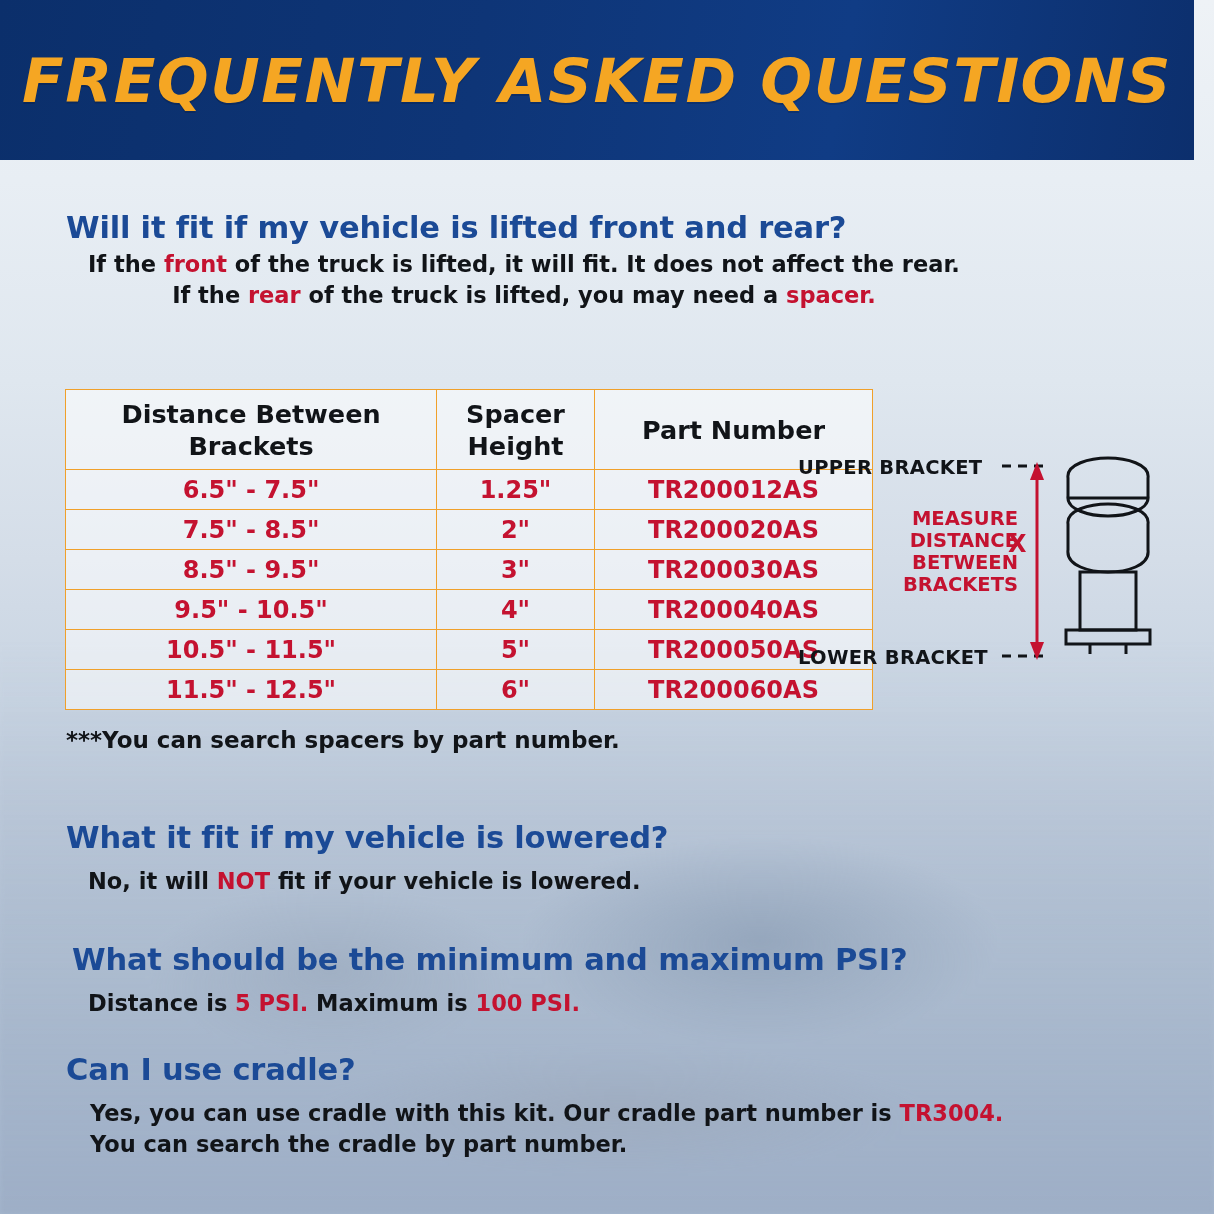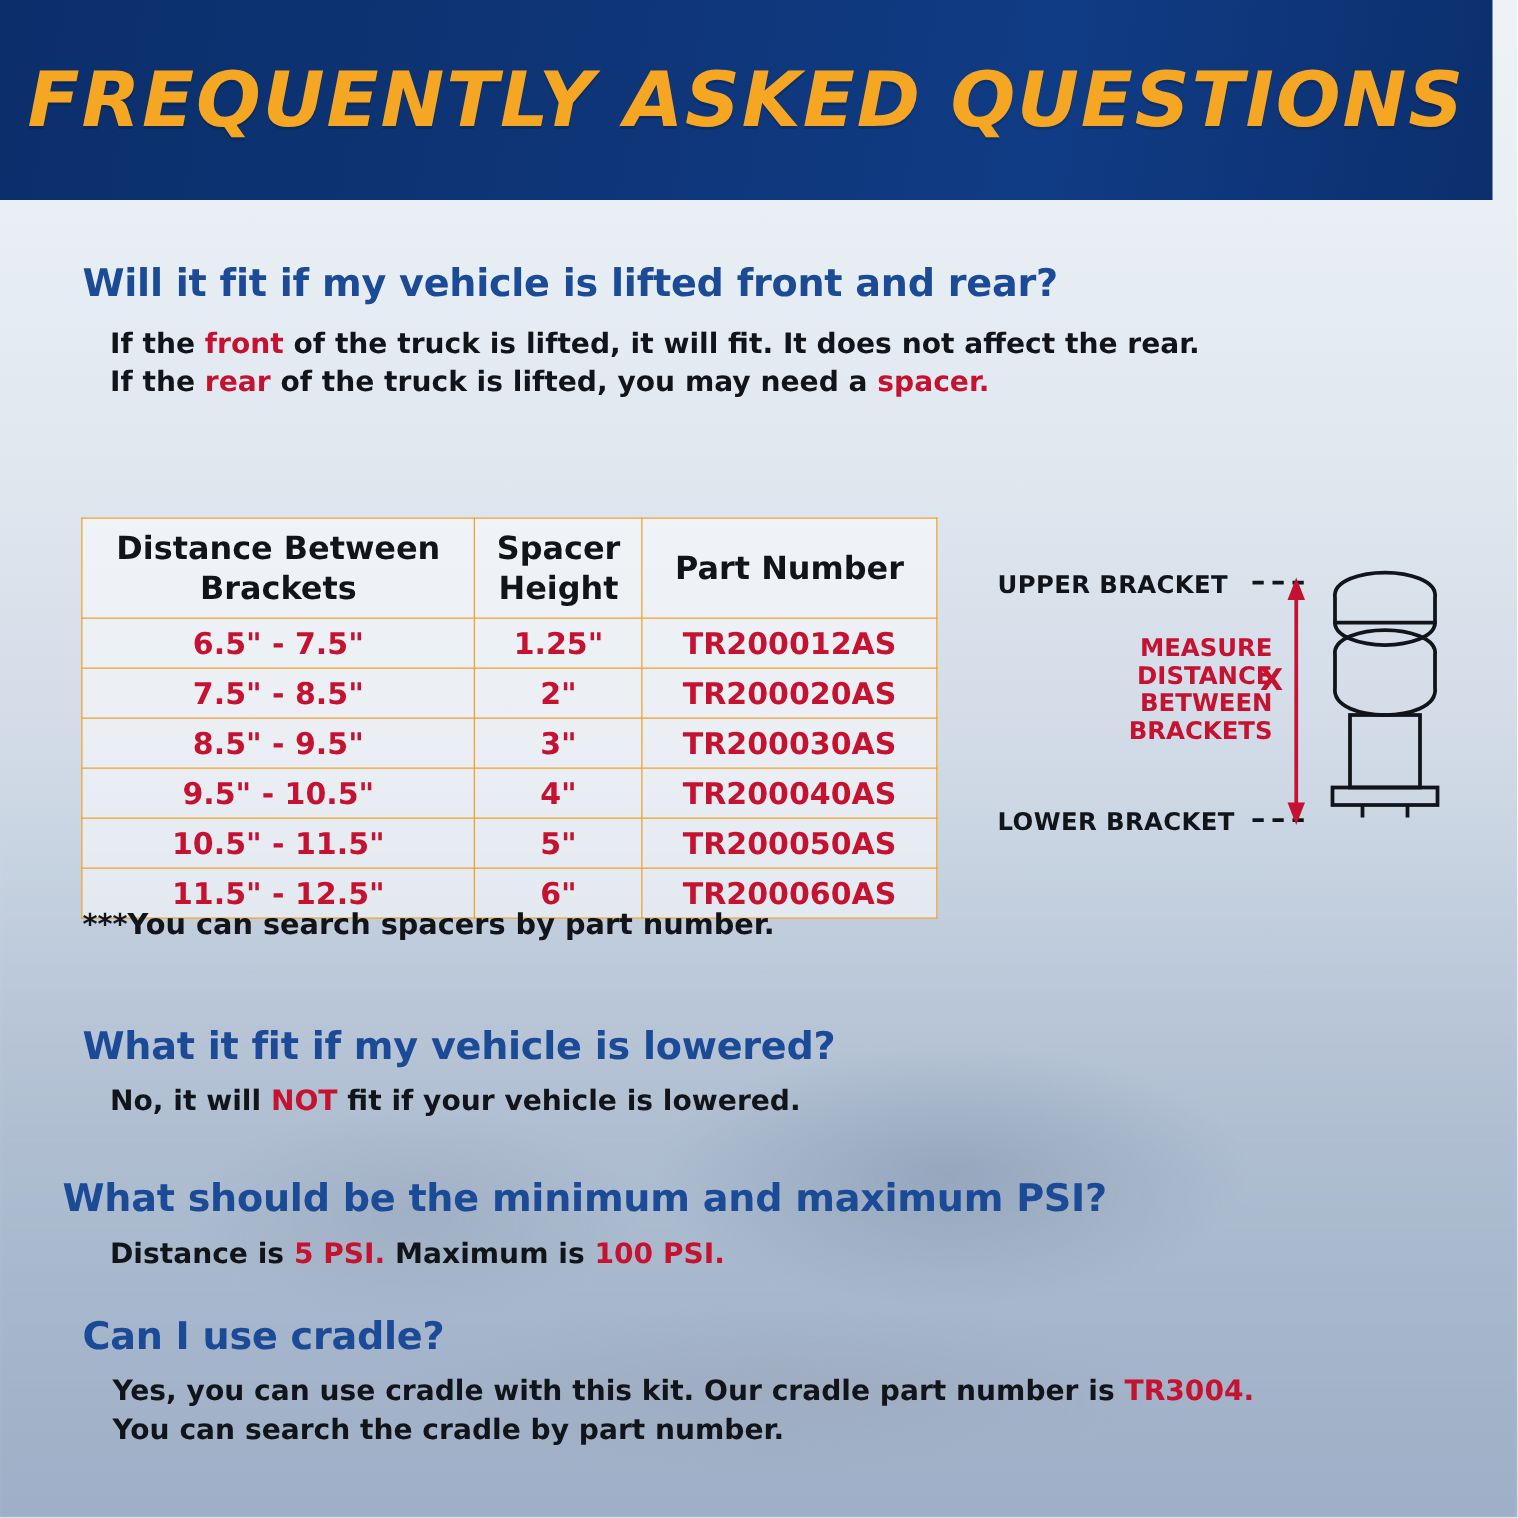--- a/index.html
+++ b/index.html
@@ -66,27 +66,27 @@
   }
   .a {
     color:#111418;
     font-weight:bold;
     font-size:22.5px;
     line-height:31px;
   }
   .hl-red { color:#c41230; }
 
   #q1 { position:absolute; left:66px; top:50px; }
-  #a1 { position:absolute; left:88px; top:100px; }
+  #a1 { position:absolute; left:88px; top:89px;text-align:center; }
   #a1 .line3 { color:#f5a623; }
 
   
   #spacer-table {
-    position:absolute; left:65px; top:254px;
-    width:685px;
+    position:absolute; left:65px; top:229px;
+    width:808px;
     border-collapse:collapse;
     background:rgba(255,255,255,0.55);
     padding-left:14px;
   }
   #spacer-table td, #spacer-table th {
     border:1.5px solid #f0a02a;
     text-align:center;
     padding:0;
   }
   #spacer-table th {
@@ -135,21 +135,21 @@
     line-height:22px;
   }
   #lbl-x {
     position:absolute; left:218px; top:80px;
     color:#c41230; font-weight:bold; font-size:24px;
   }
 
   
   #q2 { position:absolute; left:66px; top:660px; }
   #a2 { position:absolute; left:88px; top:706px; }
-  #q3 { position:absolute; left:50px; top:782px; }
+  #q3 { position:absolute; left:72px; top:782px; }
   #a3 { position:absolute; left:88px; top:828px; }
   #q4 { position:absolute; left:66px; top:892px; }
   #a4 { position:absolute; left:90px; top:938px; }
 </style>
 </head>
 <body>
 
 <div id="bg"></div>
 
 <div id="header">

